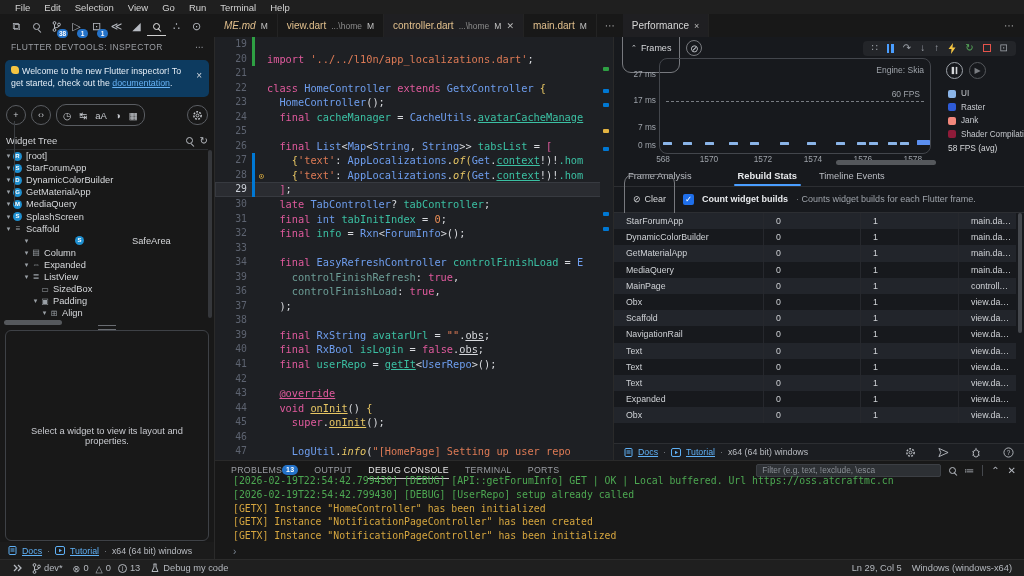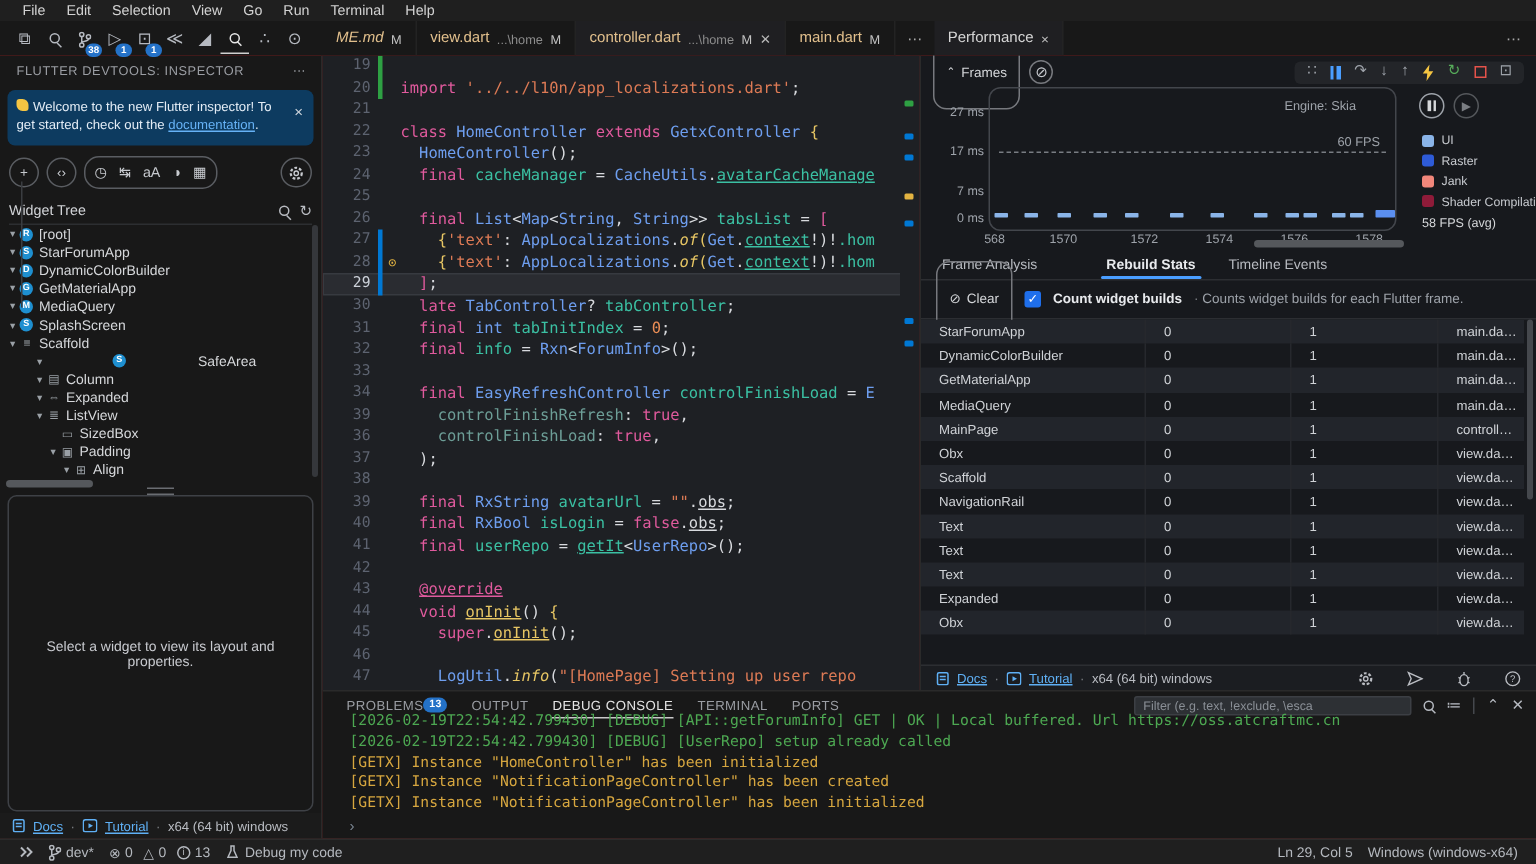--- a/index.html
+++ b/index.html
@@ -1,16 +1,16 @@
 <!DOCTYPE html>
 <html><head>
 <meta charset="utf-8">
 <style>
   html,body{margin:0;padding:0;background:#000;}
-  #screen{position:relative;width:1024px;height:576px;background:#b91c1c;overflow:hidden;
+  #screen{position:relative;width:1024px;height:576px;background:#5eead4;overflow:hidden;
     font-family:"Liberation Sans",sans-serif;color:#cccccc;-webkit-font-smoothing:antialiased;}
 
   
   .menu-bar{position:absolute;top:0;left:0;right:0;height:14px;background:#1f1f1f;display:flex;
     align-items:center;font-size:9.5px;color:#d2d2d2;padding-left:8px;z-index:30;}
   .menu-item{padding:0 7px;cursor:default;}
 
   
   .tab-strip{position:absolute;top:14px;left:0;right:0;height:23px;background:#181818;display:flex;z-index:29;}
   .activity{width:215px;flex:none;display:flex;align-items:center;gap:1px;padding-left:7px;box-sizing:border-box;}
@@ -101,21 +101,21 @@
   .circ{width:16px;height:16px;border:1px solid #77797e;border-radius:50%;display:flex;align-items:center;
     justify-content:center;color:#c7cacf;font-size:10px;box-sizing:border-box;}
   .perf-icons{margin-left:auto;display:flex;align-items:center;gap:9px;background:#232529;
     border-radius:4px;padding:2px 8px;}
   .pi{color:#9ea3aa;font-size:10px;line-height:10px;}
   .pause-glyph{display:inline-flex;gap:2px;}
   .pause-glyph i{width:2.5px;height:9px;background:#4a9eff;display:block;}
   .stop-glyph{width:8px;height:8px;border:1.5px solid #e5534b;box-sizing:border-box;display:block;}
   .chart-box{position:absolute;left:45px;top:21px;width:270px;height:94px;border:1px solid #43464c;
     border-radius:8px;}
-  .engine-label{position:absolute;top:6px;right:26px;color:#9ea3aa;font-size:8.5px;}
+  .engine-label{position:absolute;top:6px;right:6px;color:#9ea3aa;font-size:8.5px;}
   .fps-line{position:absolute;left:6px;right:6px;top:42px;border-top:1px dashed #787c82;}
   .fps-label{position:absolute;right:10px;top:30px;color:#9ea3aa;font-size:8.5px;}
   .ytick{position:absolute;right:100%;margin-right:4px;transform:translateY(-50%);color:#9ea3aa;
     font-size:8.3px;white-space:nowrap;}
   .xticks{position:absolute;left:45px;top:117px;width:270px;height:10px;}
   .xtick{position:absolute;color:#9ea3aa;font-size:8.3px;transform:translateX(-50%);}
   .bar{position:absolute;background:#8ab4e8;border-radius:0.5px;}
   .bar.selected{background:#5b8ff0;}
   .chart-scroll{position:absolute;left:222px;top:123px;width:100px;height:5px;background:#55585c;border-radius:3px;}
   .media-btns{position:absolute;left:332px;top:25px;display:flex;gap:6px;}

